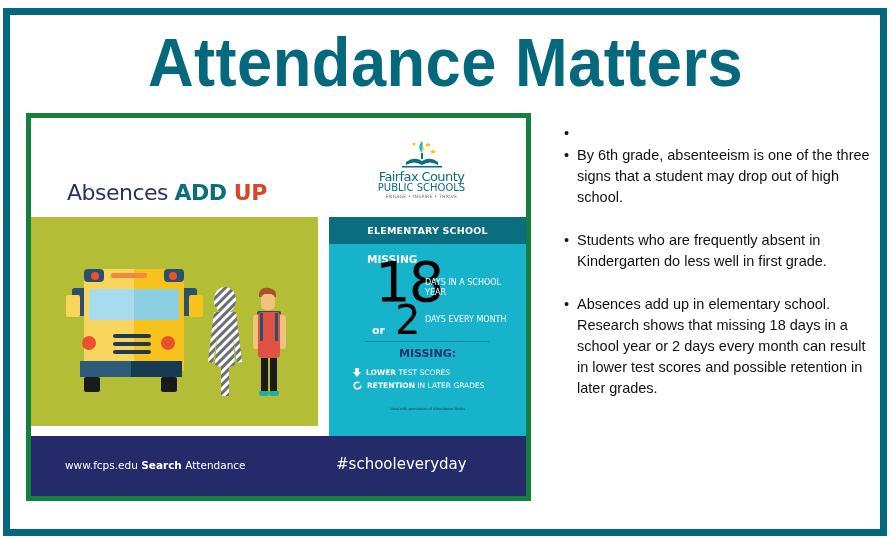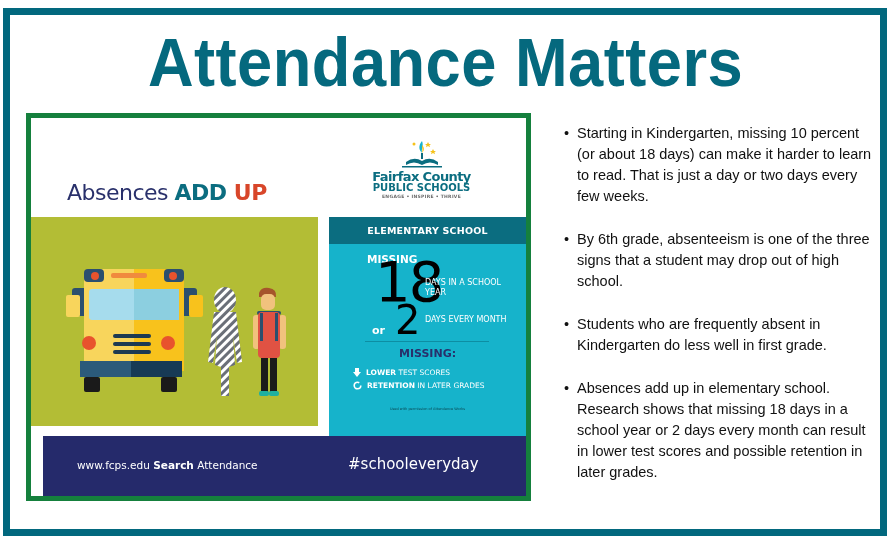--- a/index.html
+++ b/index.html
@@ -23,21 +23,21 @@
       border: 5px solid #15803d; background: #fff; overflow: hidden;
     }
     .poster-headline {
       position: absolute; left: 36px; top: 62px;
       font-family: "DejaVu Sans", sans-serif; font-size: 22px; color: #29306b;
       letter-spacing: -0.5px;
     }
     .poster-headline .add { color: #0b6d80; font-weight: bold; }
     .poster-headline .up { color: #d8462a; font-weight: bold; }
 
-    .logo { position: absolute; left: 333px; top: 20px; width: 115px; height: 72px; text-align: center; font-weight: bold; }
+    .logo { position: absolute; left: 333px; top: 20px; width: 115px; height: 72px; text-align: center; }
     .logo svg { display: block; margin: 0 auto; }
     .logo .l1 { font-family: "DejaVu Sans", sans-serif; font-size: 13px; color: #0b6d80; letter-spacing: -0.6px; line-height: 13px; }
     .logo .l2 { font-family: "DejaVu Sans", sans-serif; font-size: 10px; color: #0b6d80; letter-spacing: 0px; line-height: 10px; }
     .logo .l3 { font-family: "DejaVu Sans", sans-serif; font-size: 4.5px; color: #6a6a6a; letter-spacing: 0.3px; line-height: 7px; }
 
     .green-panel {
       position: absolute; left: 0; top: 99px; width: 287px; height: 209px;
       background: #b3bd35;
     }
     .teal-panel {
@@ -81,21 +81,20 @@
     .effect.e2 { top: 164px; }
     .effect b { font-weight: bold; }
     .credit {
       position: absolute; left: 0; top: 190px; width: 197px; text-align: center;
       color: #0a4a55; font-family: "DejaVu Sans", sans-serif; font-size: 3.5px;
     }
 
     .poster-footer {
       position: absolute; left: 0; top: 318px; width: 495px; height: 60px;
       background: #252a6b;
-      margin-left: 12px;
     }
     .footer-url {
       position: absolute; left: 34px; top: 23px; color: #fff;
       font-family: "DejaVu Sans", sans-serif; font-size: 10.5px;
     }
     .footer-url b { font-weight: bold; }
     .footer-tag {
       position: absolute; left: 305px; top: 19px; color: #fff;
       font-family: "DejaVu Sans", sans-serif; font-size: 15px;
     }
@@ -218,21 +217,20 @@
 
   <div class="poster-footer">
     <div class="footer-url"><span>www.fcps.edu </span><b>Search</b><span> Attendance</span></div>
     <div class="footer-tag">#schooleveryday</div>
   </div>
 </div>
 
 <div class="bullets">
   <div class="bullet">
     <span class="dot">•</span>
-    <span>Starting in Kindergarten, missing 10 percent (or about 18 days) can make it harder to learn to read. That is just a day or two days every few weeks.</span>
   </div>
   <div class="bullet">
     <span class="dot">•</span>
     <span>By 6th grade, absenteeism is one of the three signs that a student may drop out of high school.</span>
   </div>
   <div class="bullet">
     <span class="dot">•</span>
     <span>Students who are frequently absent in Kindergarten do less well in first grade.</span>
   </div>
   <div class="bullet">

